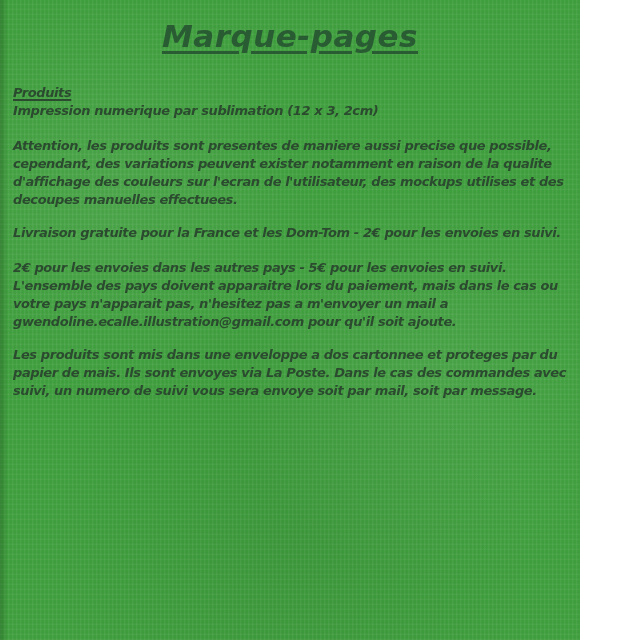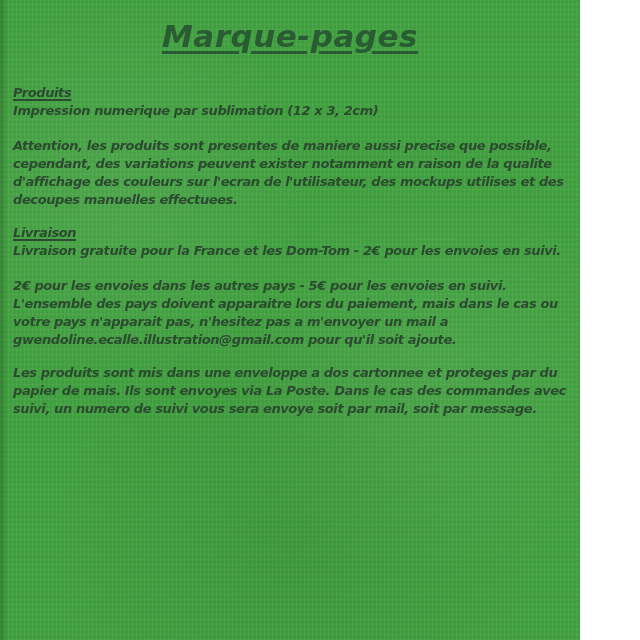--- a/index.html
+++ b/index.html
@@ -68,21 +68,20 @@
 
   <h1 class="title">Marque-pages</h1>
 
   <div class="section">
     <h2 class="section-heading">Produits</h2>
     <p class="para">Impression numerique par sublimation (12 x 3, 2cm)</p>
     <p class="para">Attention, les produits sont presentes de maniere aussi precise que possible, cependant, des variations peuvent exister notamment en raison de la qualite d'affichage des couleurs sur l'ecran de l'utilisateur, des mockups utilises et des decoupes manuelles effectuees.</p>
   </div>
 
   <div class="section">
-    <h2 class="section-heading">Livraison</h2>
     <p class="para">Livraison gratuite pour la France et les Dom-Tom - 2€ pour les envoies en suivi.</p>
     <p class="para">2€ pour les envoies dans les autres pays - 5€ pour les envoies en suivi. L'ensemble des pays doivent apparaitre lors du paiement, mais dans le cas ou votre pays n'apparait pas, n'hesitez pas a m'envoyer un mail a gwendoline.ecalle.illustration@gmail.com pour qu'il soit ajoute.</p>
   </div>
 
   <div class="section">
     <p class="para">Les produits sont mis dans une enveloppe a dos cartonnee et proteges par du papier de mais. Ils sont envoyes via La Poste. Dans le cas des commandes avec suivi, un numero de suivi vous sera envoye soit par mail, soit par message.</p>
   </div>
 
 
 </div>

